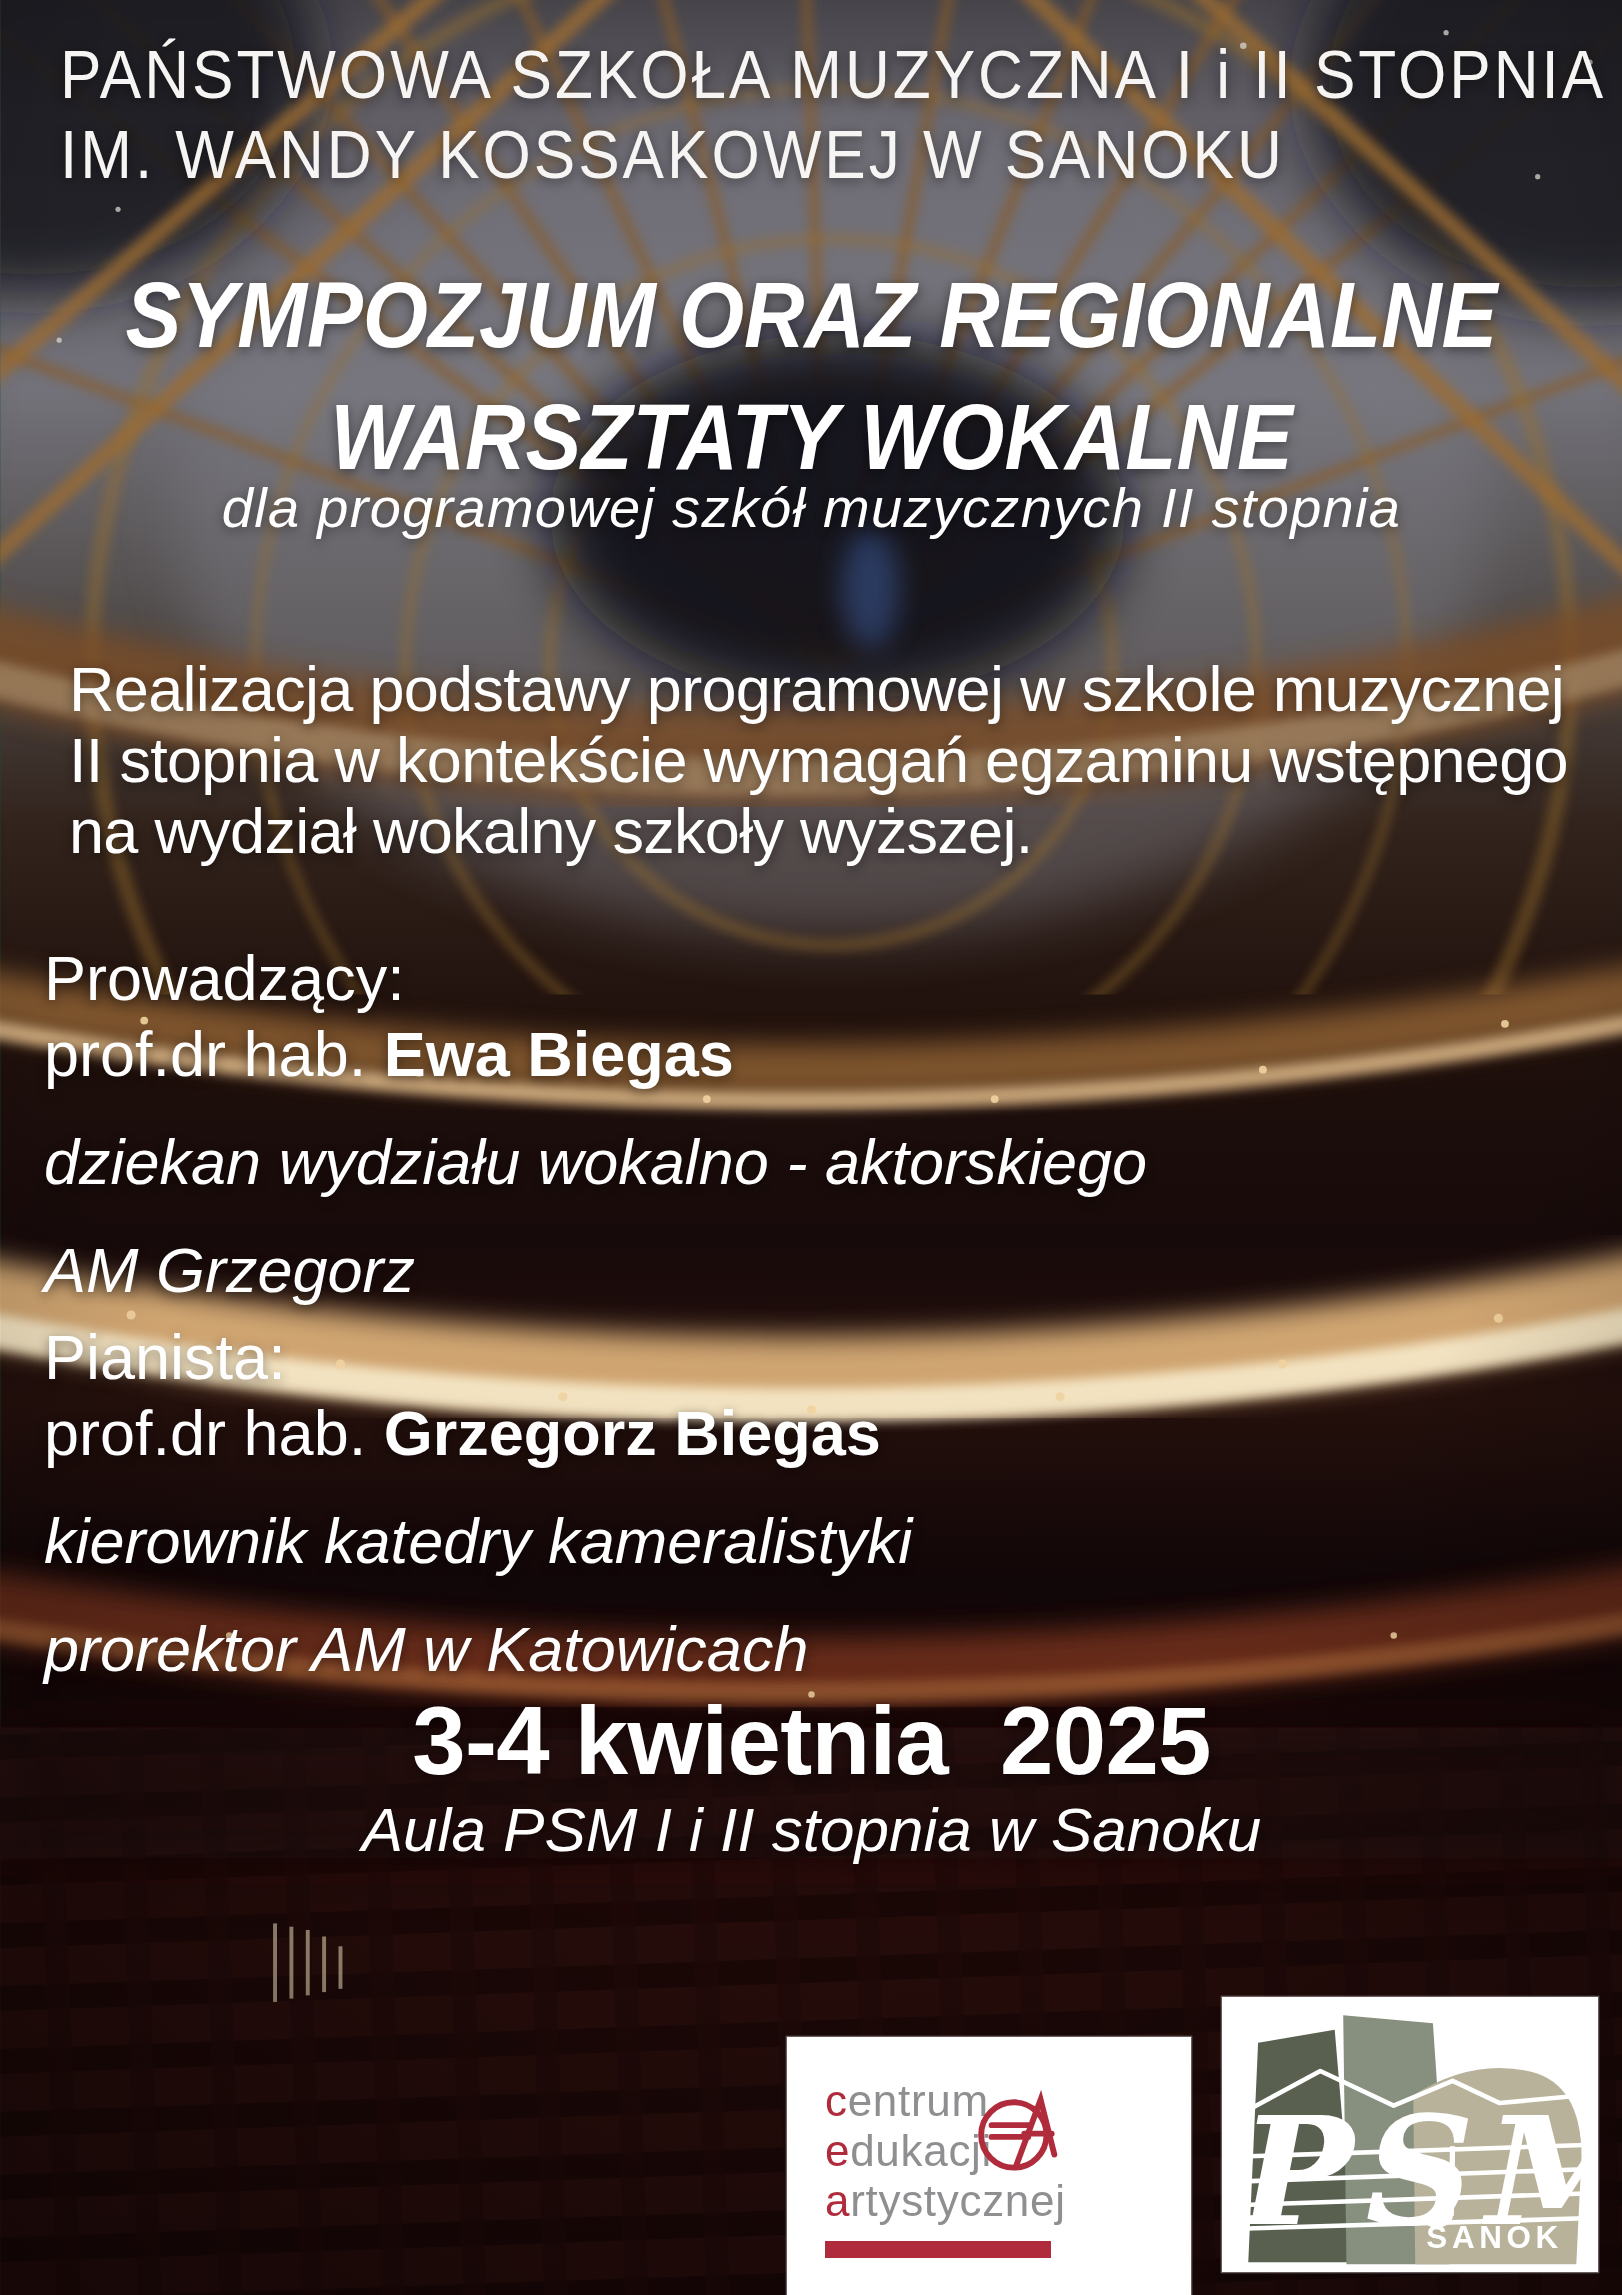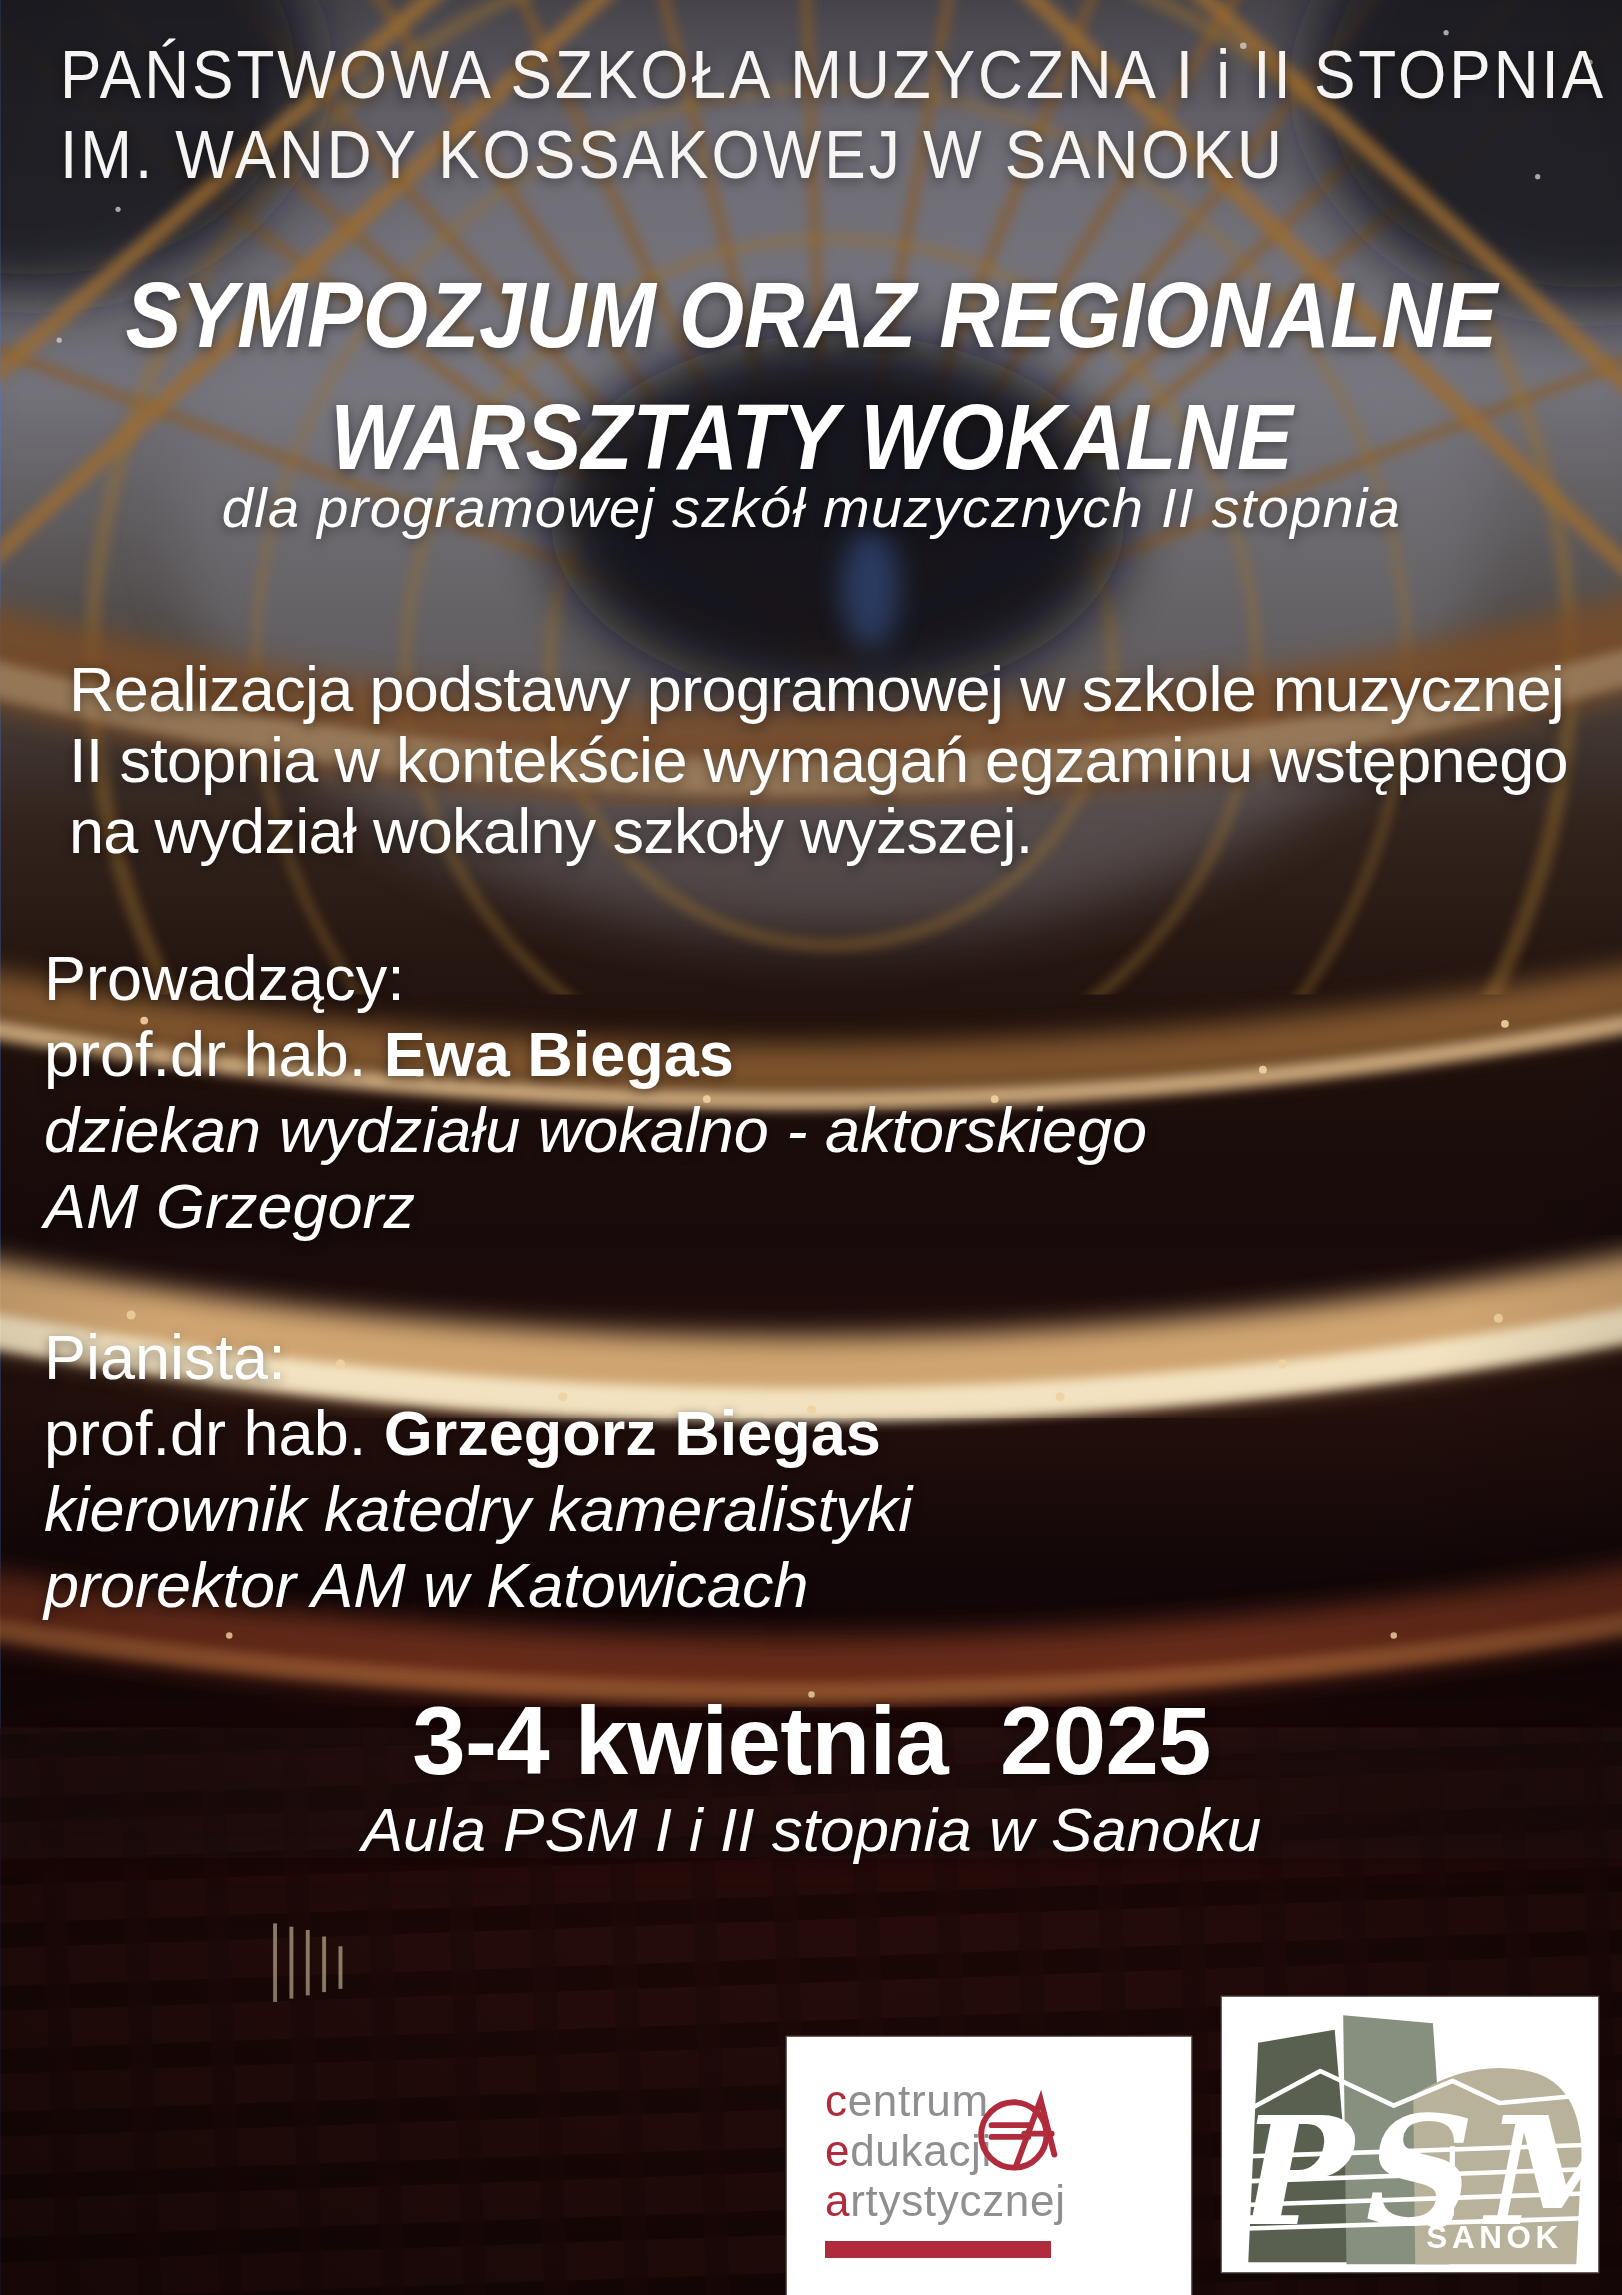--- a/index.html
+++ b/index.html
@@ -1,18 +1,18 @@
 <!DOCTYPE html>
 <html style="font-size:10.5px"><head>
 <meta charset="utf-8">
 <style>
   html,body{margin:0;padding:0;background:#111;}
   .poster{
     position:relative;width:1623px;height:2295px;overflow:hidden;
-    background:#3b82f6;color:#fff;
+    background:#14532d;color:#fff;
     font-family:"Liberation Sans",sans-serif;
   }
   .bg{position:absolute;left:0;top:0;width:1623px;height:2295px;}
   .layer{position:absolute;z-index:2;text-shadow:0 2.6px 11.8px rgba(0,0,0,.45);}
   .nowrap{white-space:nowrap;}
 
   .school{
     left:60px;top:35px;font-size:69px;line-height:80px;letter-spacing:3.3px;
     transform:scaleX(.9);transform-origin:0 0;font-weight:400;color:#f6f5f3;
   }
@@ -22,21 +22,21 @@
     transform:scaleX(.9);transform-origin:50% 0;
   }
   .subtitle{
     left:0;top:474px;width:100%;text-align:center;
     font-style:italic;font-size:56px;line-height:67px;letter-spacing:1.3px;
   }
   .desc{left:42px;top:654px;font-size:63px;line-height:71px;letter-spacing:-0.7px;margin-left:27px;}
   .person{left:44px;font-size:63px;line-height:76px;}
   .person.leader{top:940px;}
   .person.pianist{top:1319px;}
-  .person .ital{font-style:italic;}
+  .person .ital{font-style:italic;margin-top:32px;}
   .person b{font-weight:bold;}
   .date{
     left:0;top:1688px;width:100%;text-align:center;
     font-weight:bold;font-size:96px;line-height:105px;white-space:pre;letter-spacing:-0.7px;
   }
   .venue{
     left:0;top:1794px;width:100%;text-align:center;
     font-style:italic;font-size:62px;line-height:71px;
   }
 

